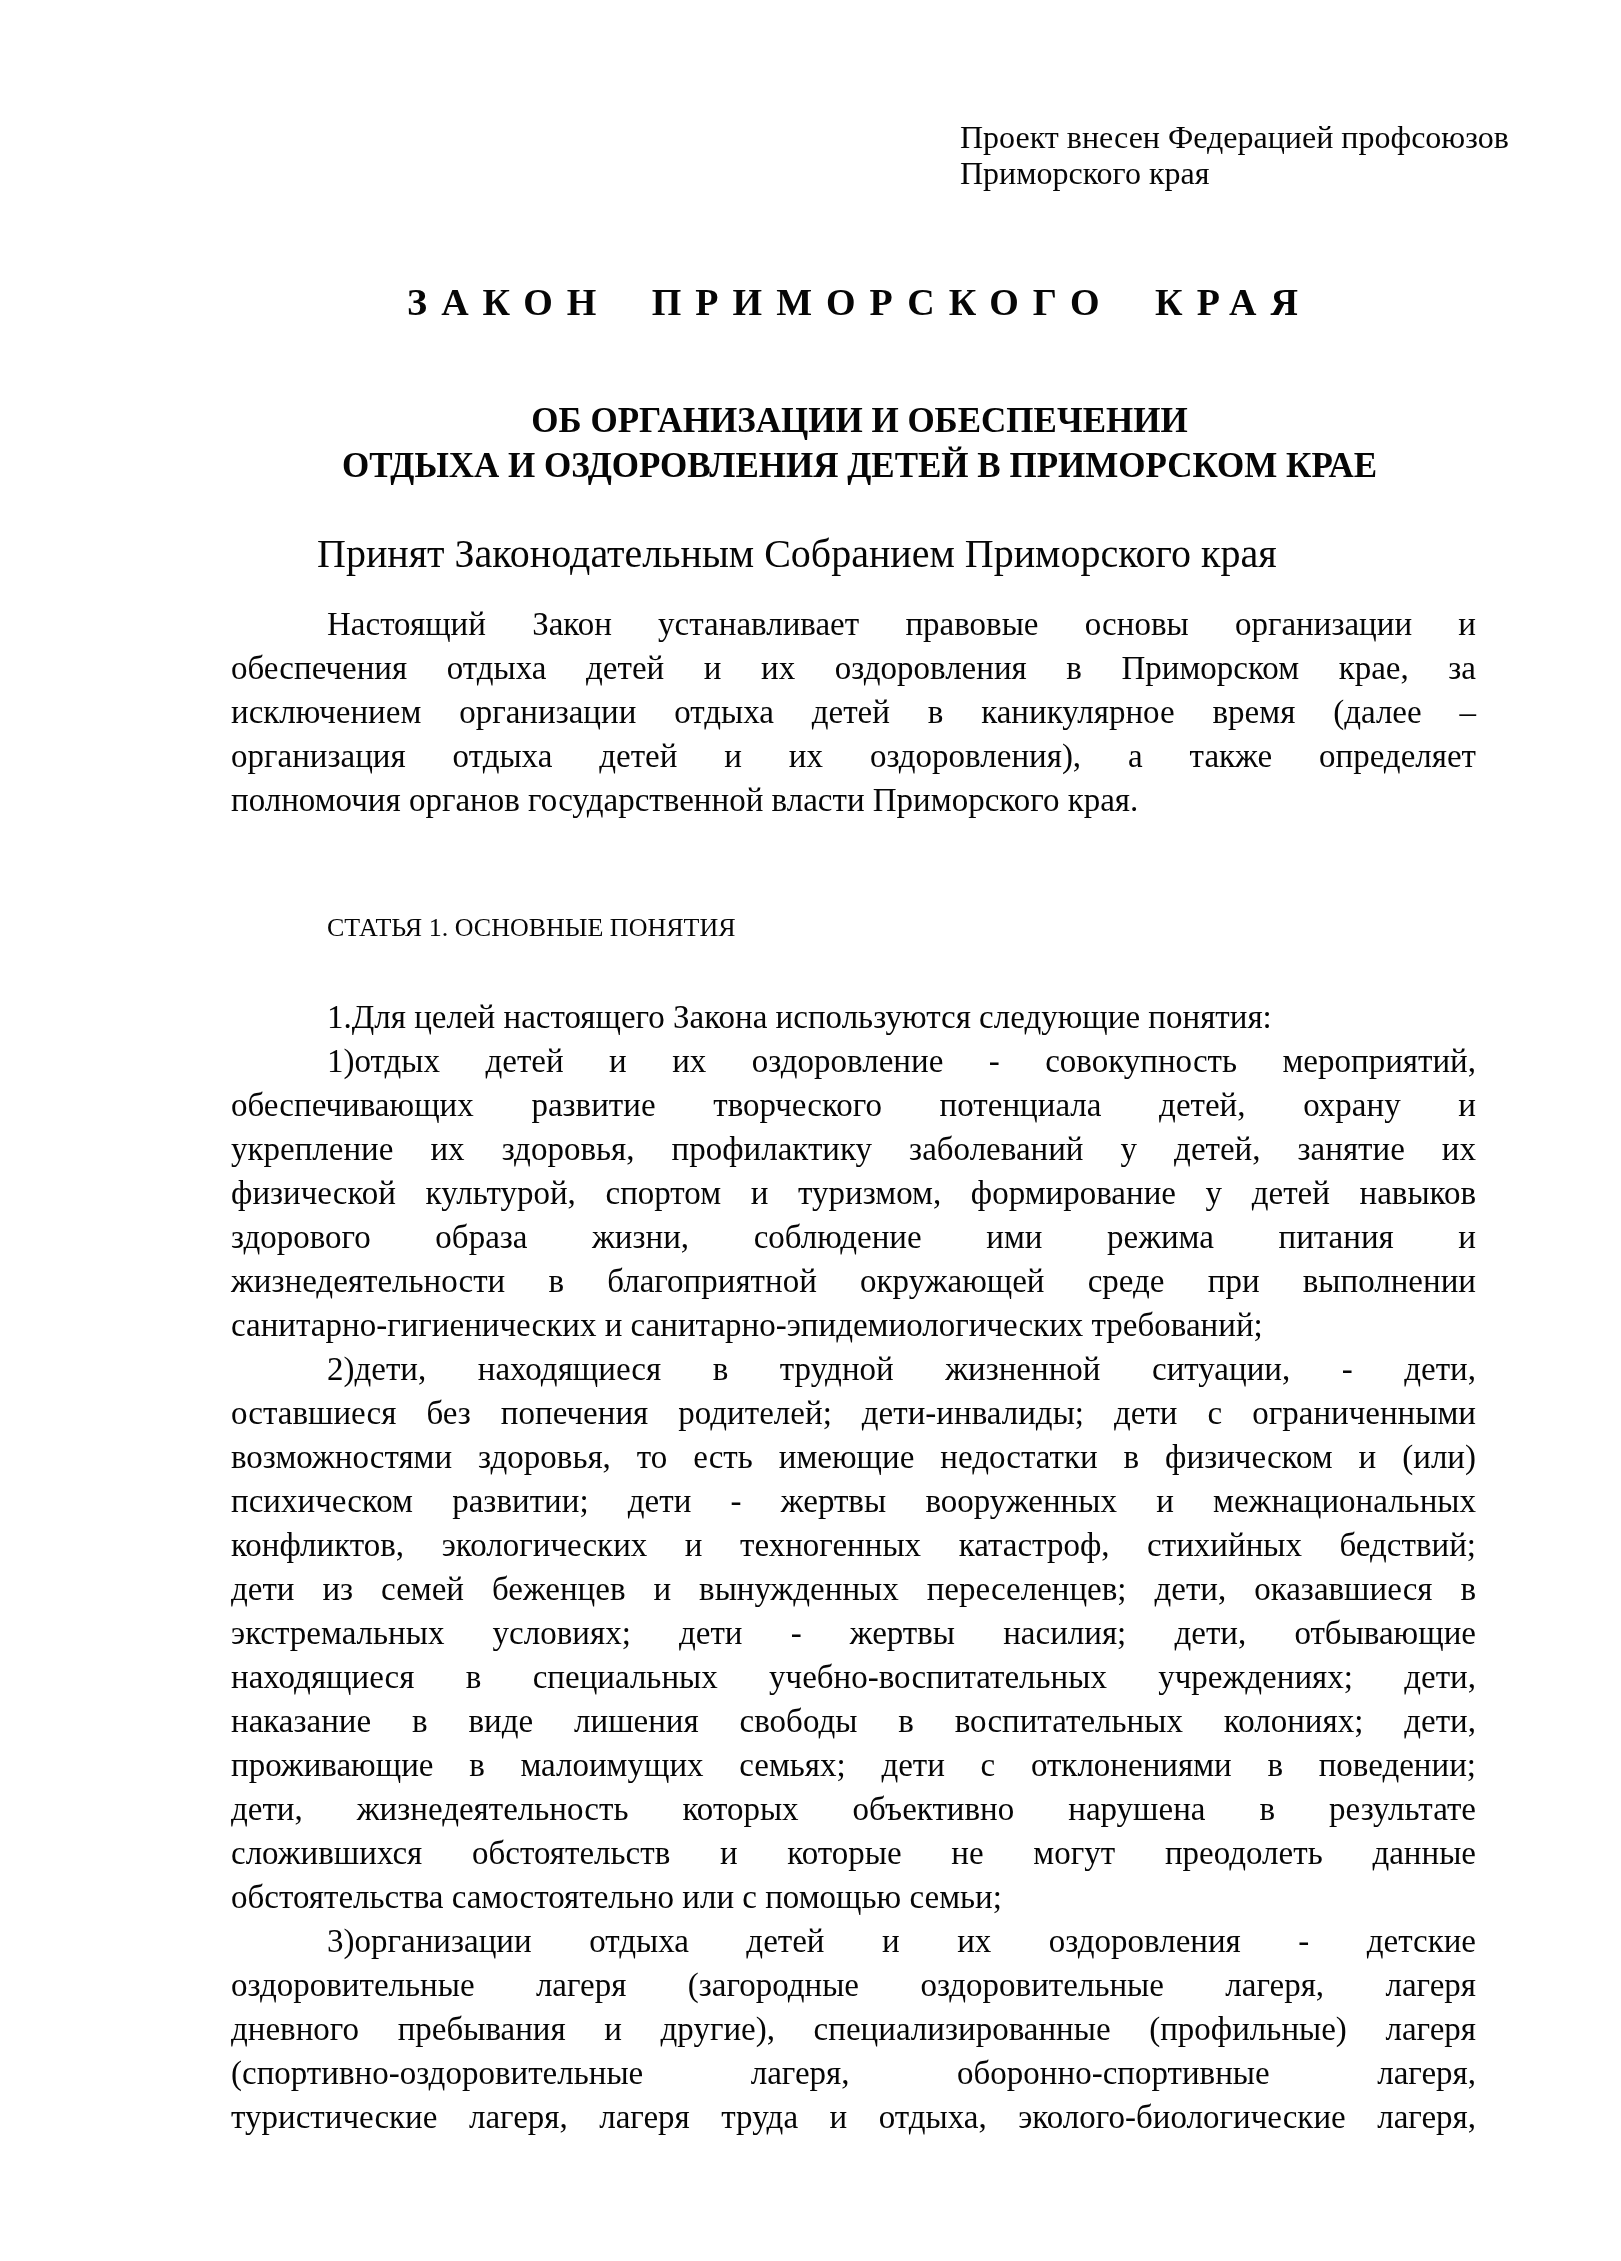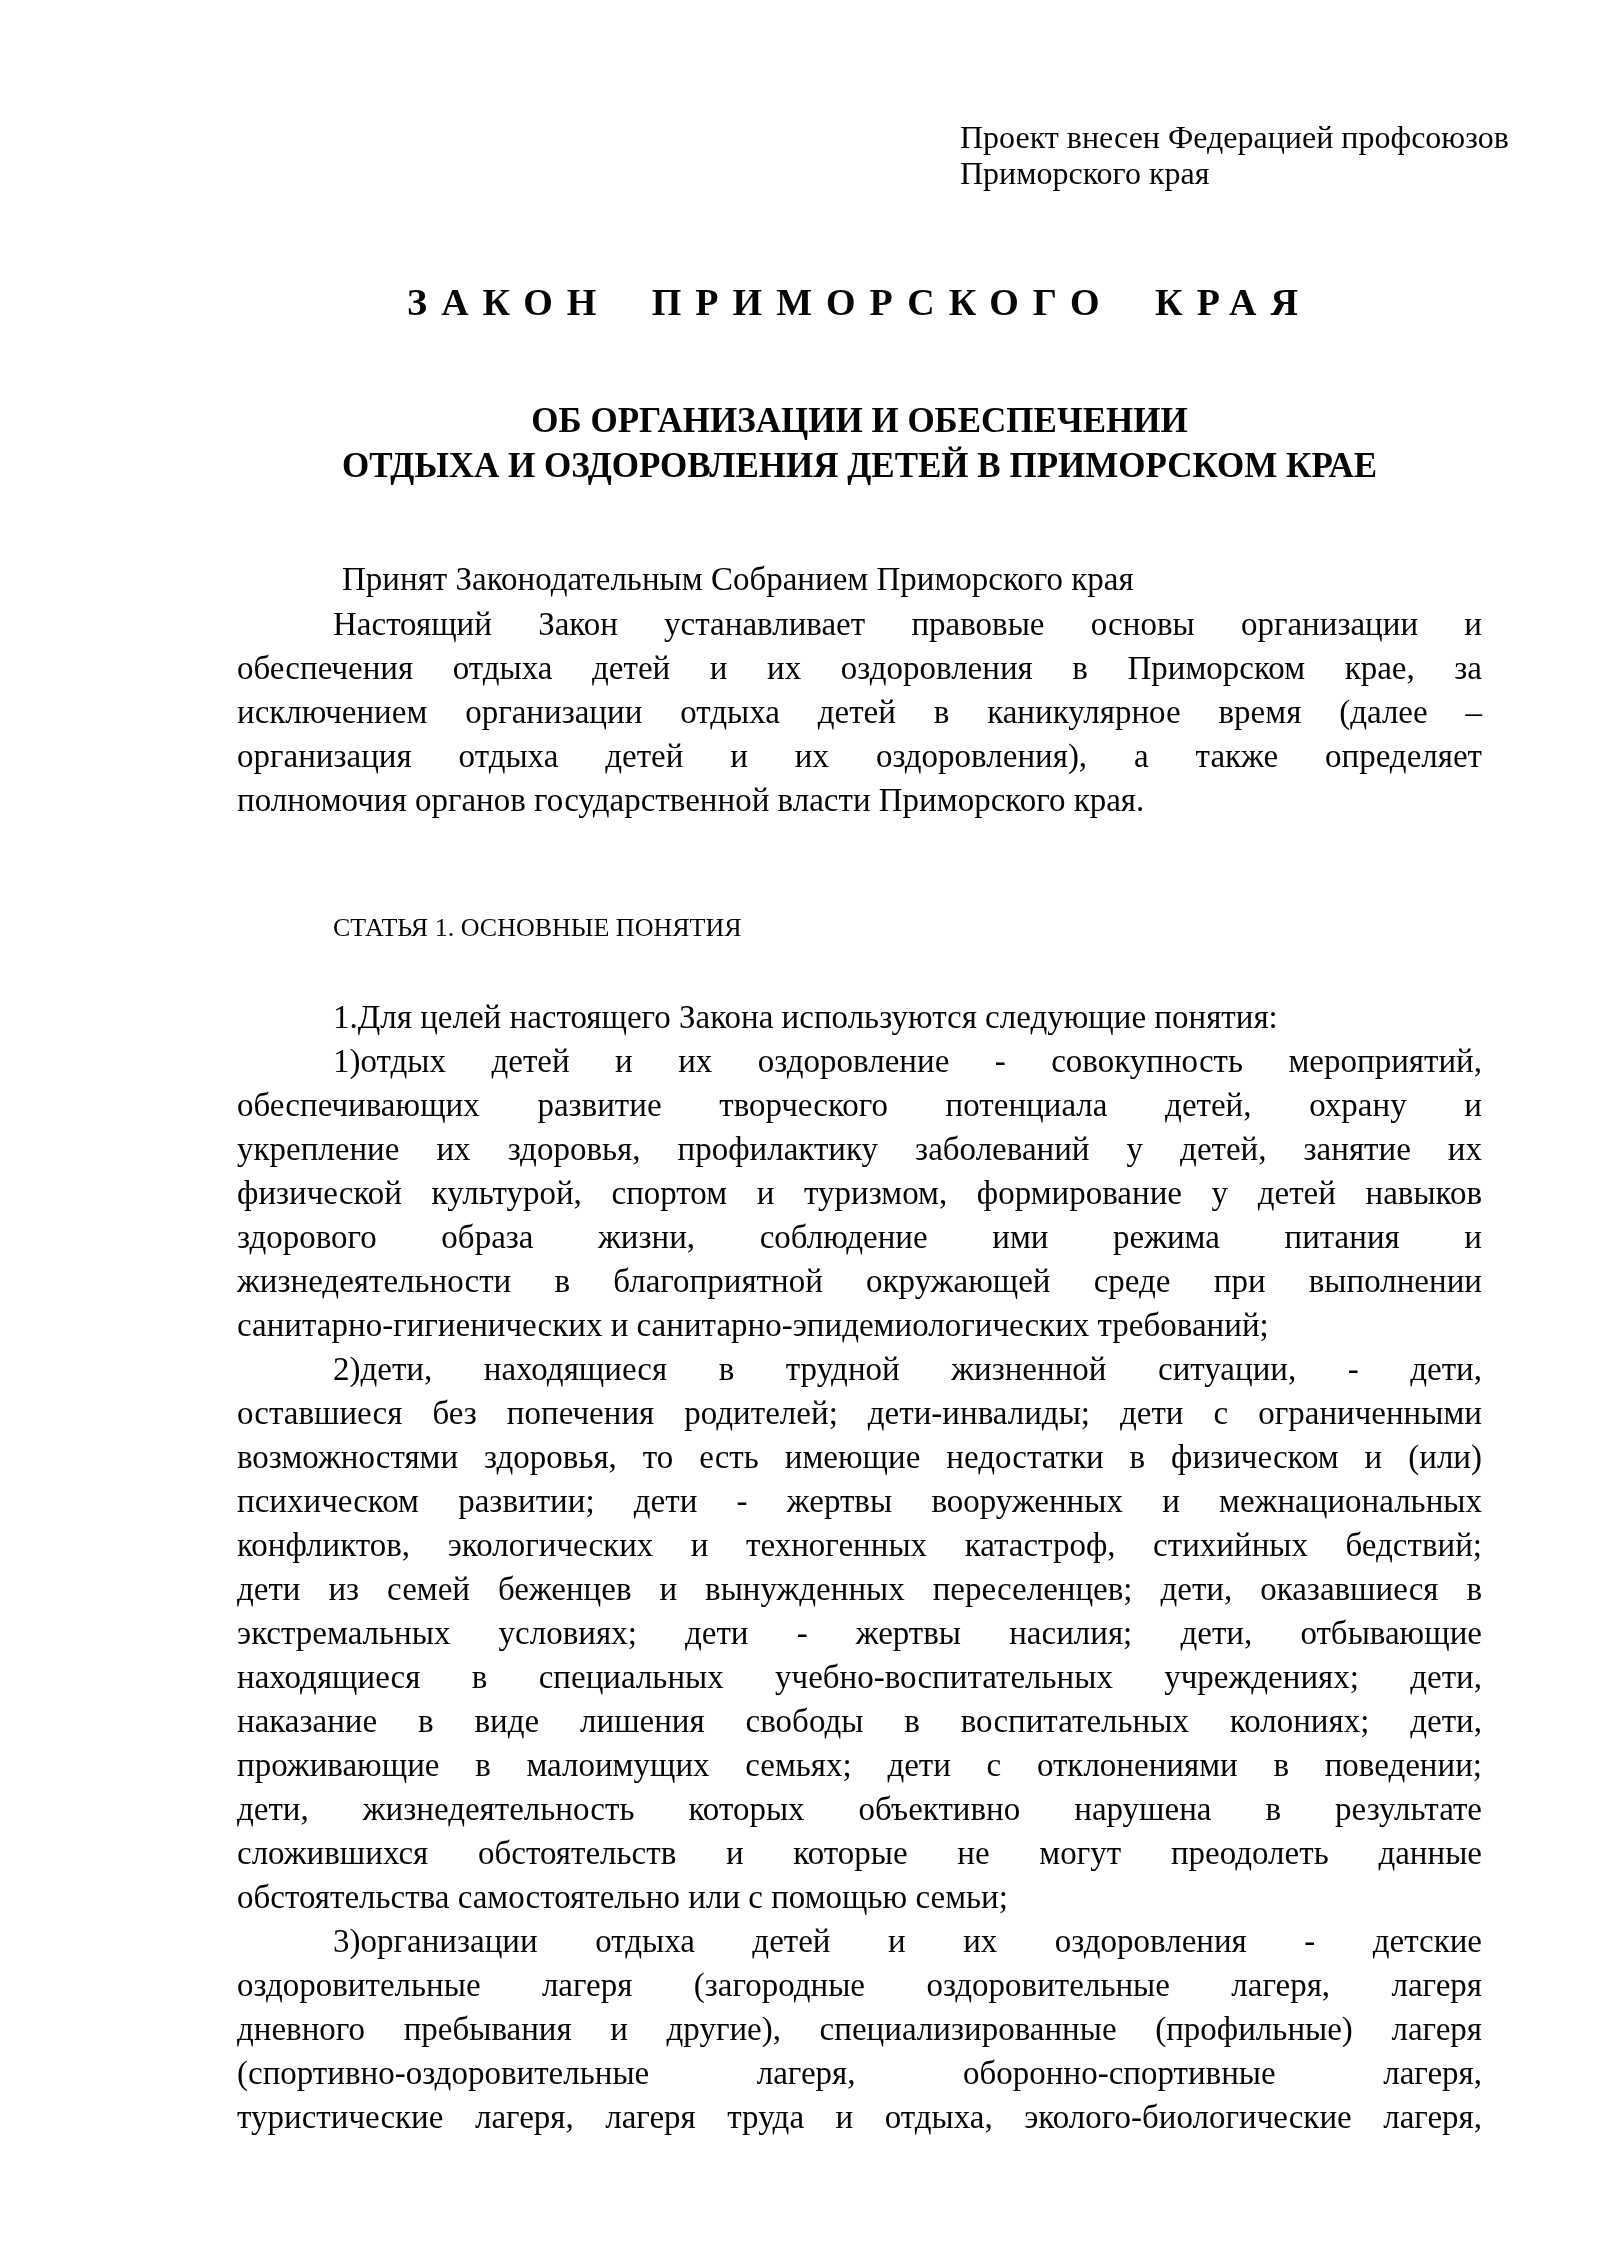--- a/index.html
+++ b/index.html
@@ -38,31 +38,30 @@
     left: 237px;
     top: 398px;
     width: 1245px;
     text-align: center;
     font-size: 35px;
     font-weight: bold;
     line-height: 45px;
   }
   .adopted-line {
     position: absolute;
-    left: 246px;
+    left: 221px;
     top: 532px;
     width: 1245px;
-    font-size: 33px;
+    font-size: 40px;
     line-height: 44px;
     text-indent: 96px;
-    margin-top: 25px;
   }
   .body-block {
     position: absolute;
-    left: 237px;
+    left: 231px;
     top: 602px;
     width: 1245px;
     font-size: 33px;
   }
   .ln {
     height: 44px;
     line-height: 44px;
     text-align: justify;
     text-align-last: justify;
   }

